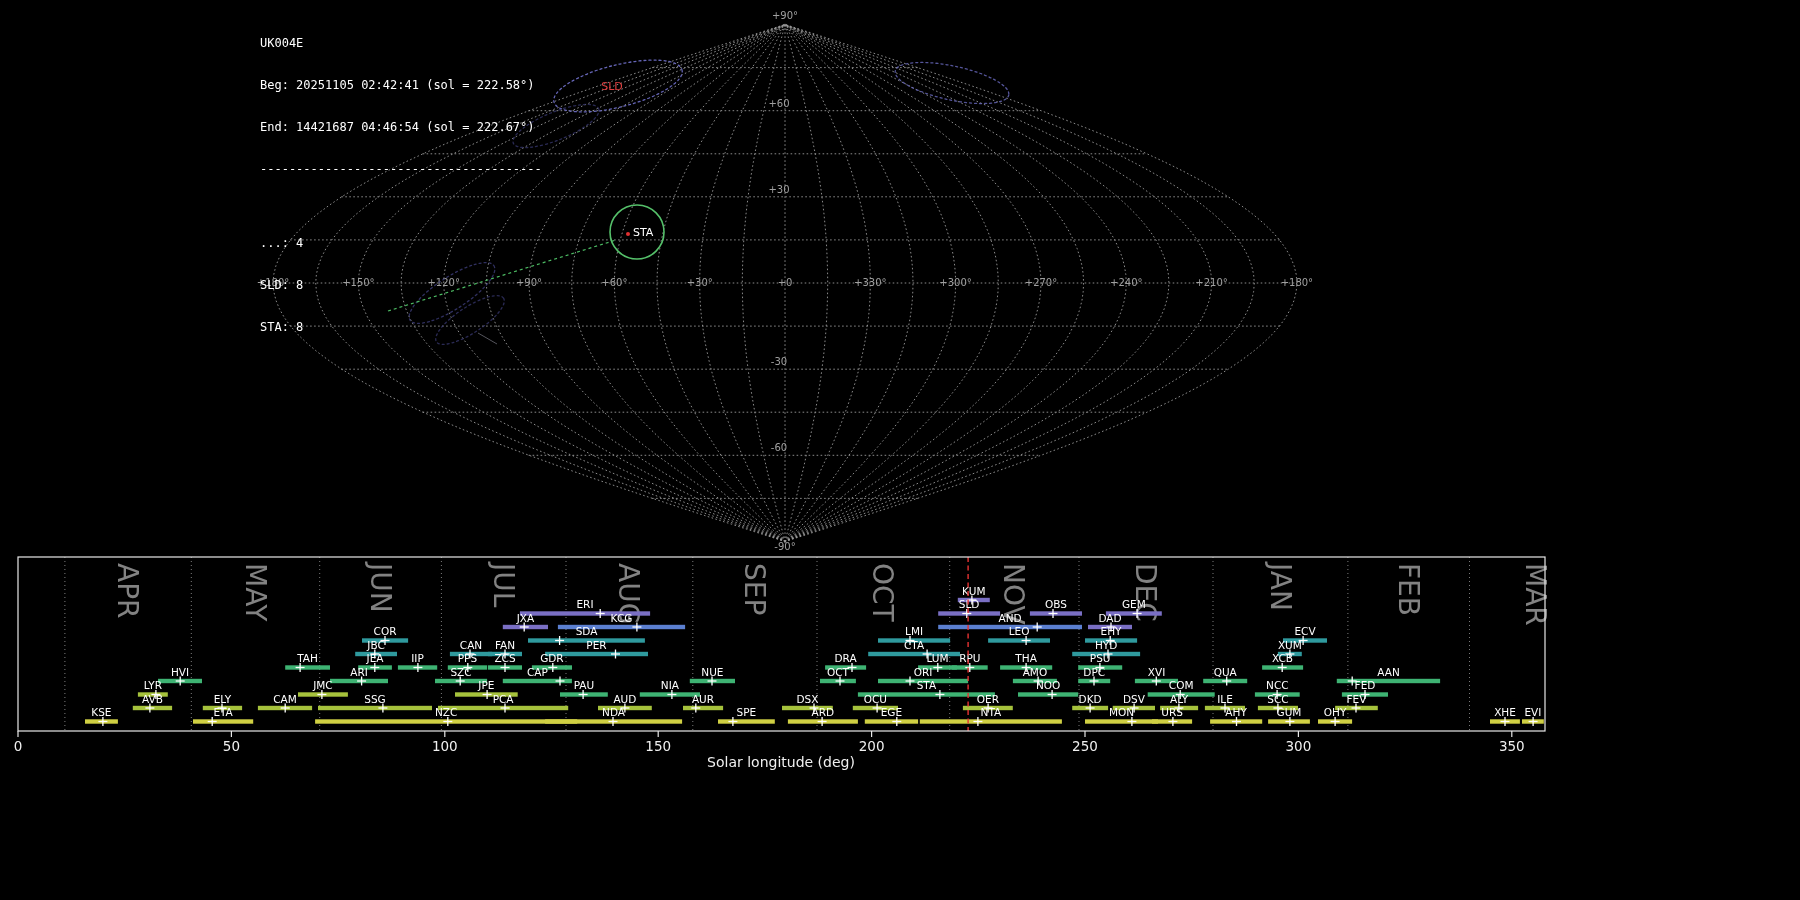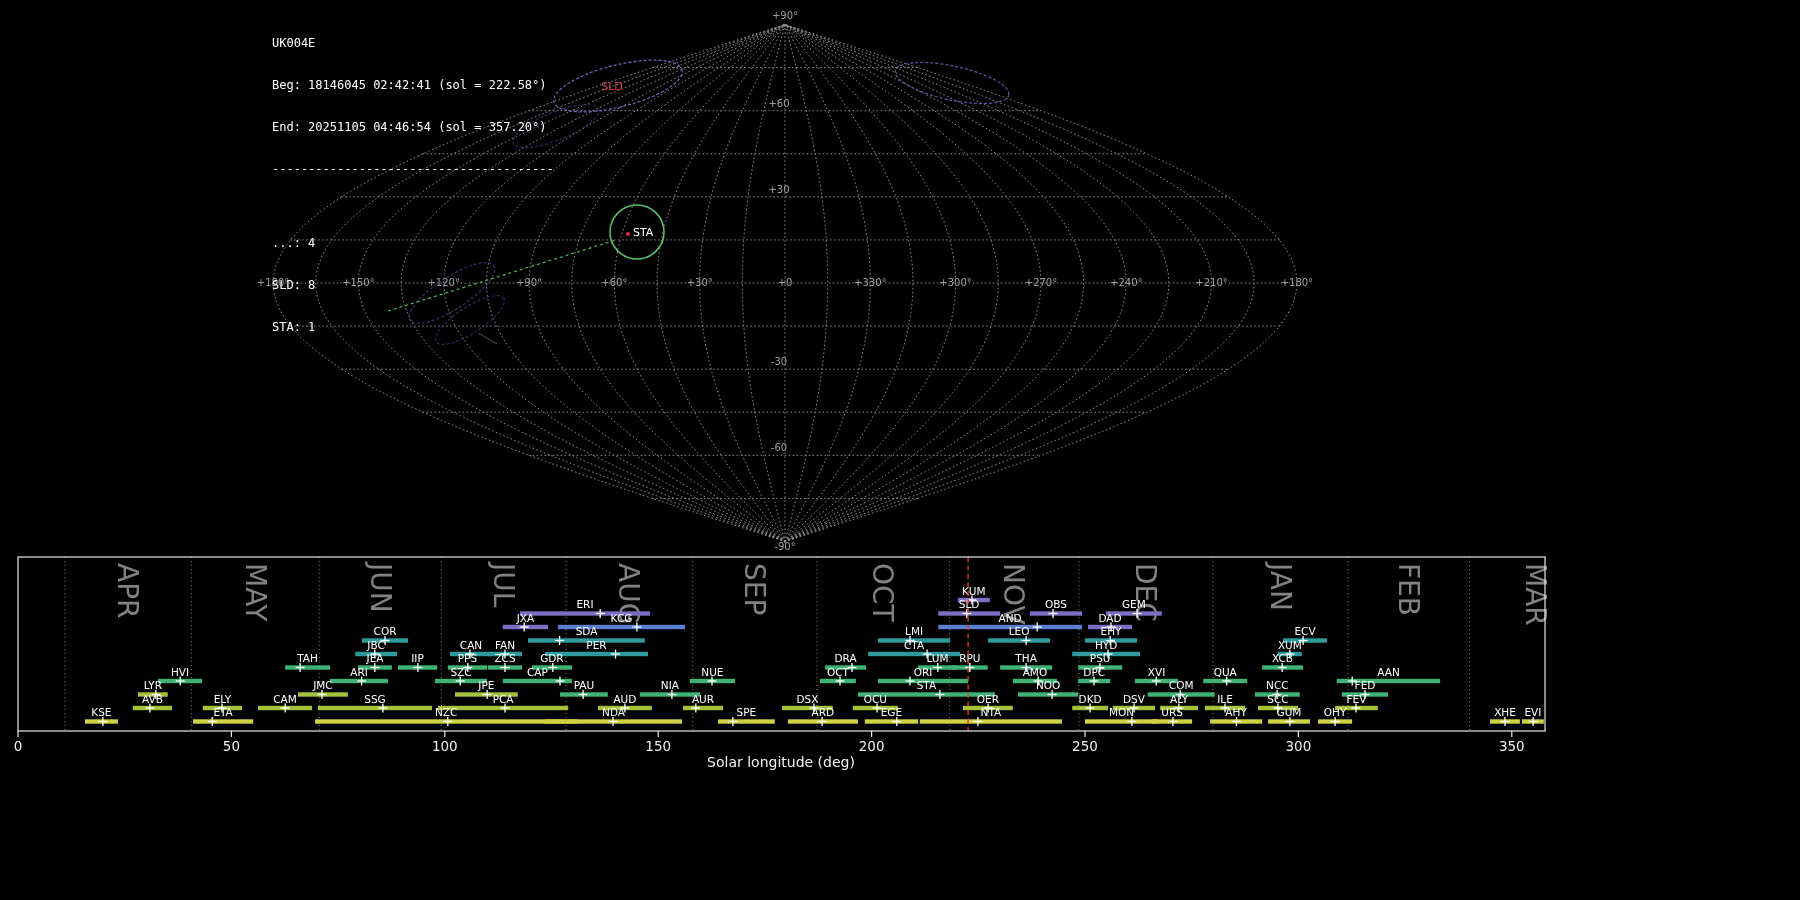--- a/index.html
+++ b/index.html
@@ -1,21 +1,21 @@
 <!DOCTYPE html>
 <html><head>
 <meta charset="utf-8">
 <style>
   html,body{margin:0;padding:0;background:#000;}
   body{width:1800px;height:900px;position:relative;overflow:hidden;
        font-family:"DejaVu Sans",sans-serif;}
   .stage{position:absolute;inset:0;padding-left:39px;}
   #sky{position:absolute;top:0;left:0;}
   #chart{position:absolute;top:555px;left:0;}
-  .info{position:absolute;left:272px;top:8px;color:#fff;
+  .info{position:absolute;left:260px;top:8px;color:#fff;
         font:12px "DejaVu Sans Mono",monospace;line-height:14px;white-space:pre;z-index:5;}
   .cgap{height:4px;}
   
   .grid{fill:none;stroke:#999;stroke-width:1;stroke-dasharray:.8 3.2;stroke-linecap:round;opacity:.9}
   .assoc{fill:none;stroke-width:1.3;stroke-dasharray:2 3;stroke-linecap:round}
   .maplabel{fill:#a0a0a0;font:10px "DejaVu Sans",sans-serif}
   .radiantlabel{fill:#fff;font:11px "DejaVu Sans",sans-serif}
   .sldlabel{font:11px "DejaVu Sans",sans-serif}
   
   .mline{stroke:#7d7d7d;stroke-width:1;stroke-dasharray:1 3}
@@ -487,21 +487,21 @@
       <text x="1085.0" y="196" class="ticklabel" text-anchor="middle">250</text>
       <line x1="1298.4" y1="176" x2="1298.4" y2="182" stroke="#e8e8e8" stroke-width="1.2"></line>
       <text x="1298.4" y="196" class="ticklabel" text-anchor="middle">300</text>
       <line x1="1511.8" y1="176" x2="1511.8" y2="182" stroke="#e8e8e8" stroke-width="1.2"></line>
       <text x="1511.8" y="196" class="ticklabel" text-anchor="middle">350</text>
       <text x="781" y="212" class="axistitle" text-anchor="middle">Solar longitude (deg)</text>
     </svg>
 
   <div class="info">
     <div>UK004E</div>
-    <div>Beg: 18146045 02:42:41 (sol = 222.58°)</div>
-    <div>End: 20251105 04:46:54 (sol = 357.20°)</div>
+    <div>Beg: 20251105 02:42:41 (sol = 222.58°)</div>
+    <div>End: 14421687 04:46:54 (sol = 222.67°)</div>
     <div>---------------------------------------</div>
     <div class="cgap"></div>
     <div>...: 4</div>
     <div>SLD: 8</div>
-    <div>STA: 1</div>
+    <div>STA: 8</div>
   </div>
 </div>
 
 </body></html>

